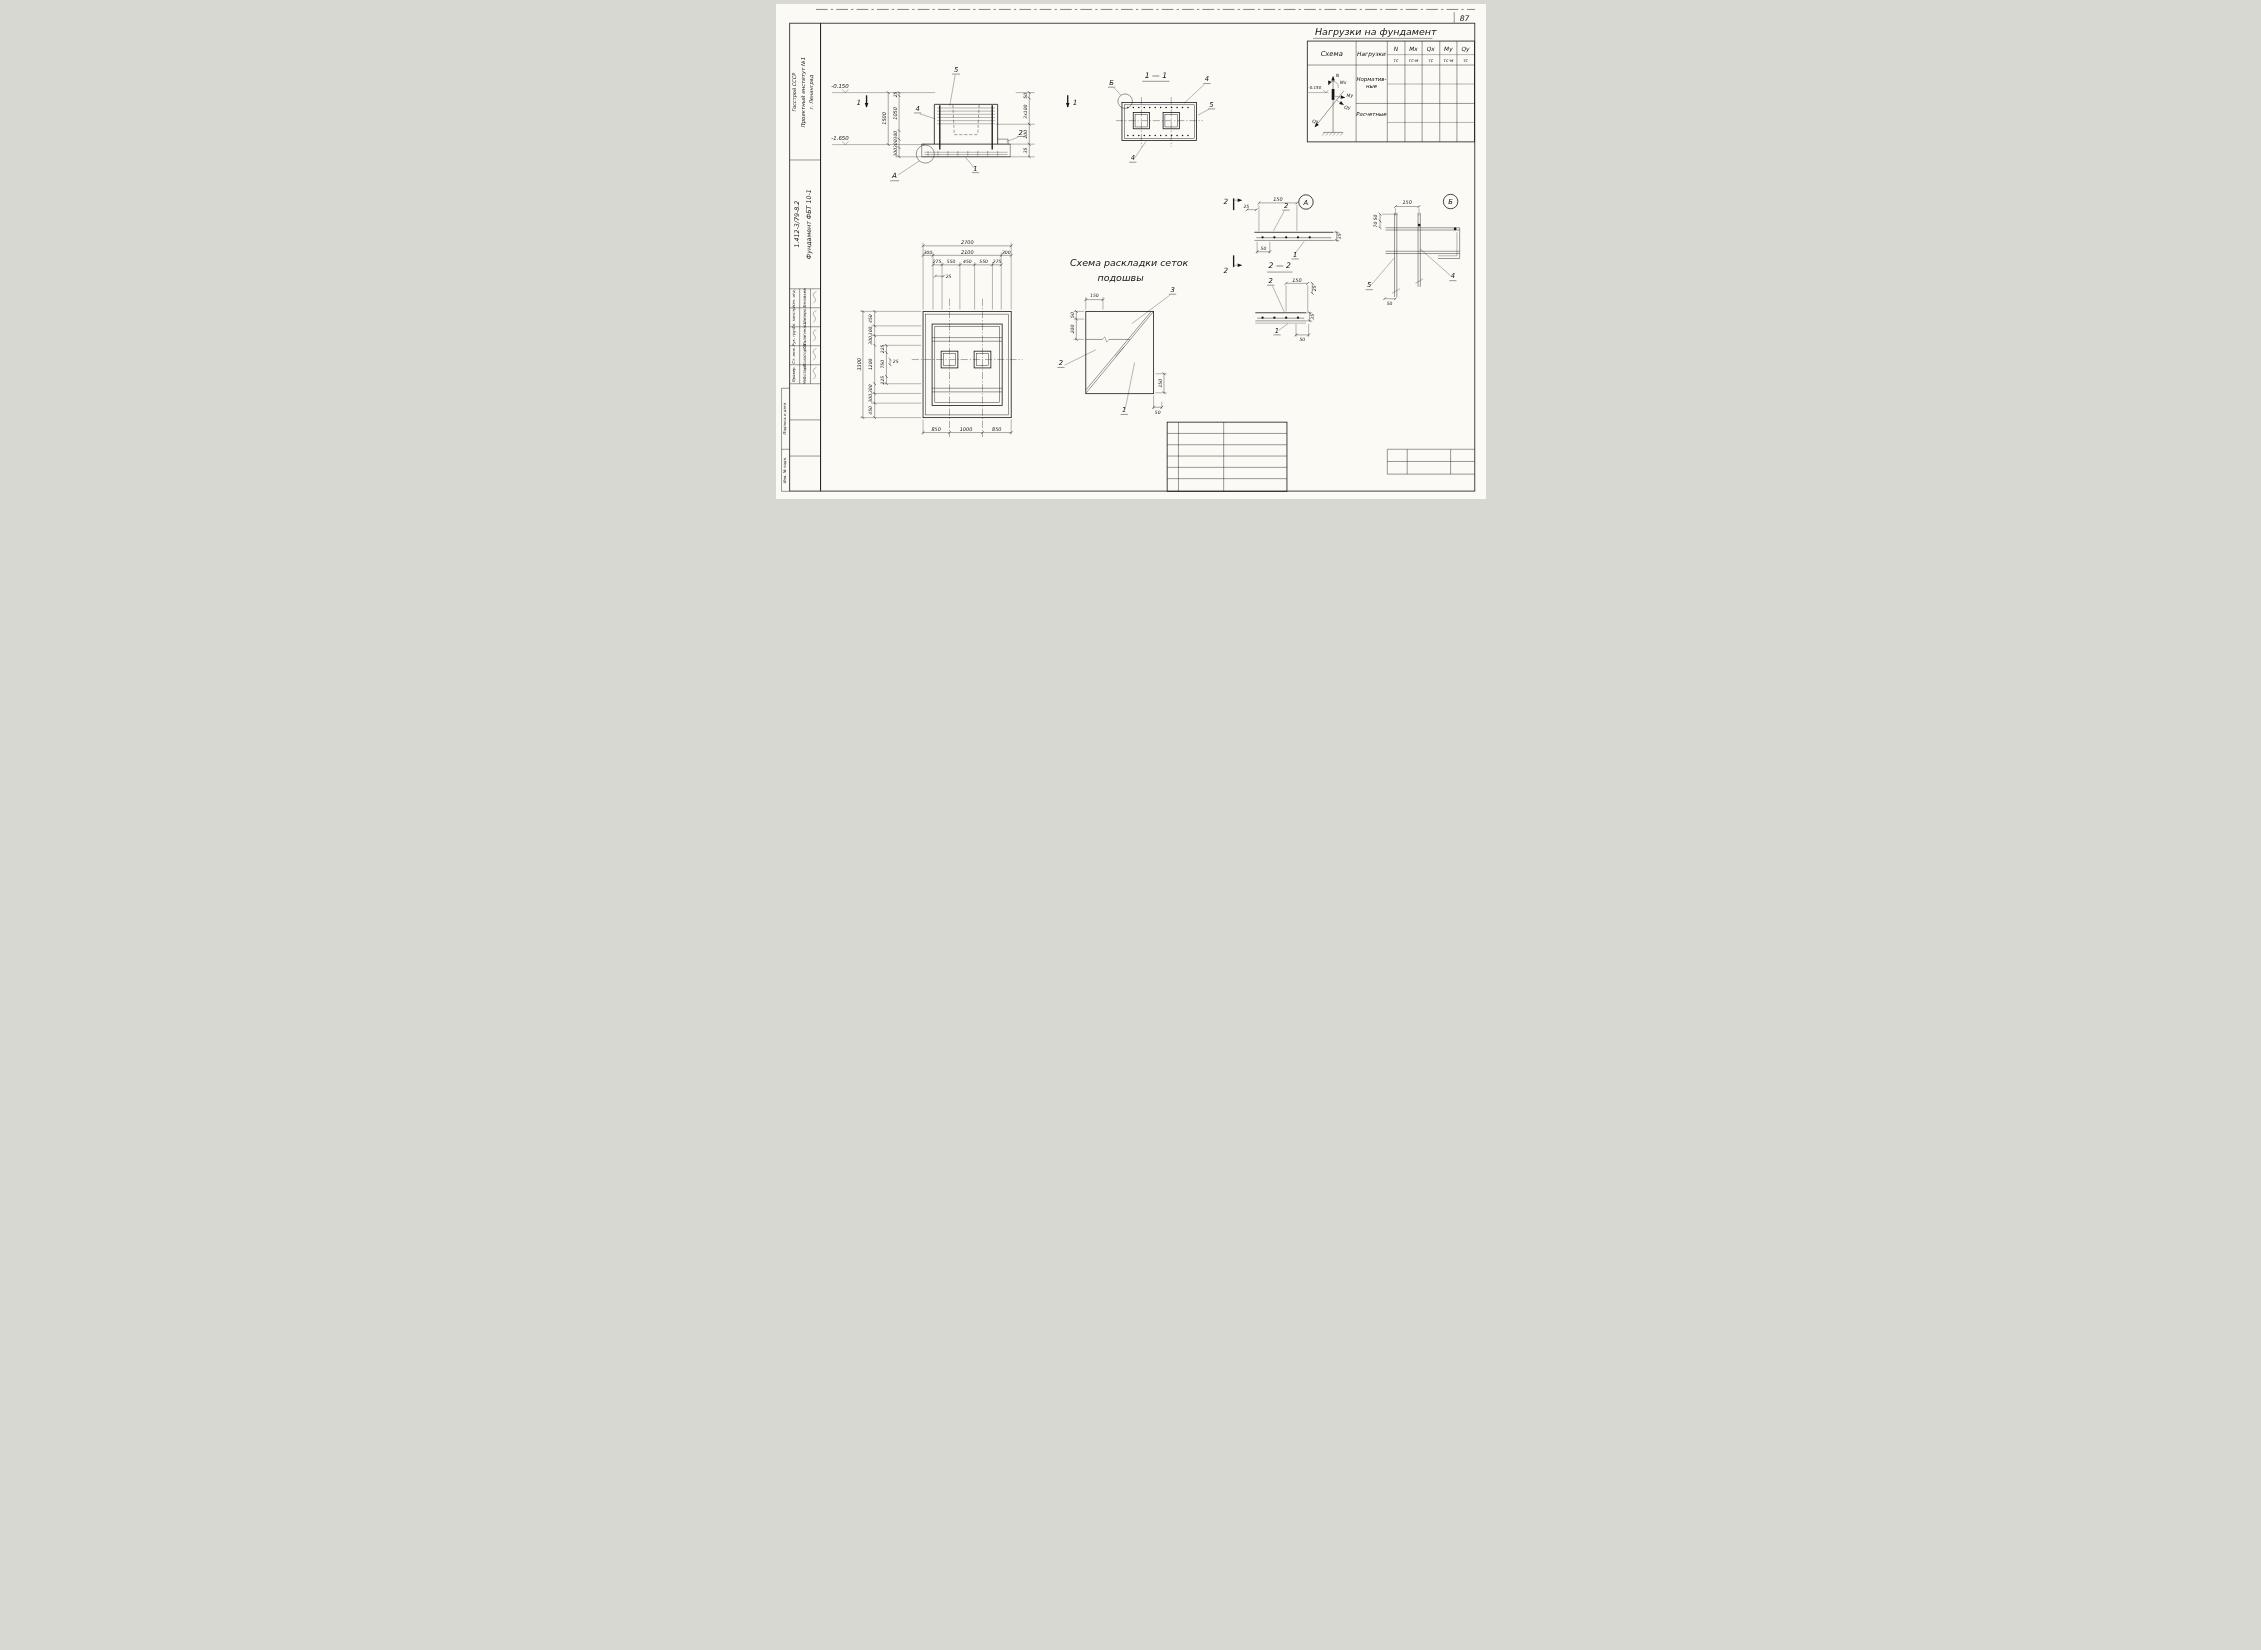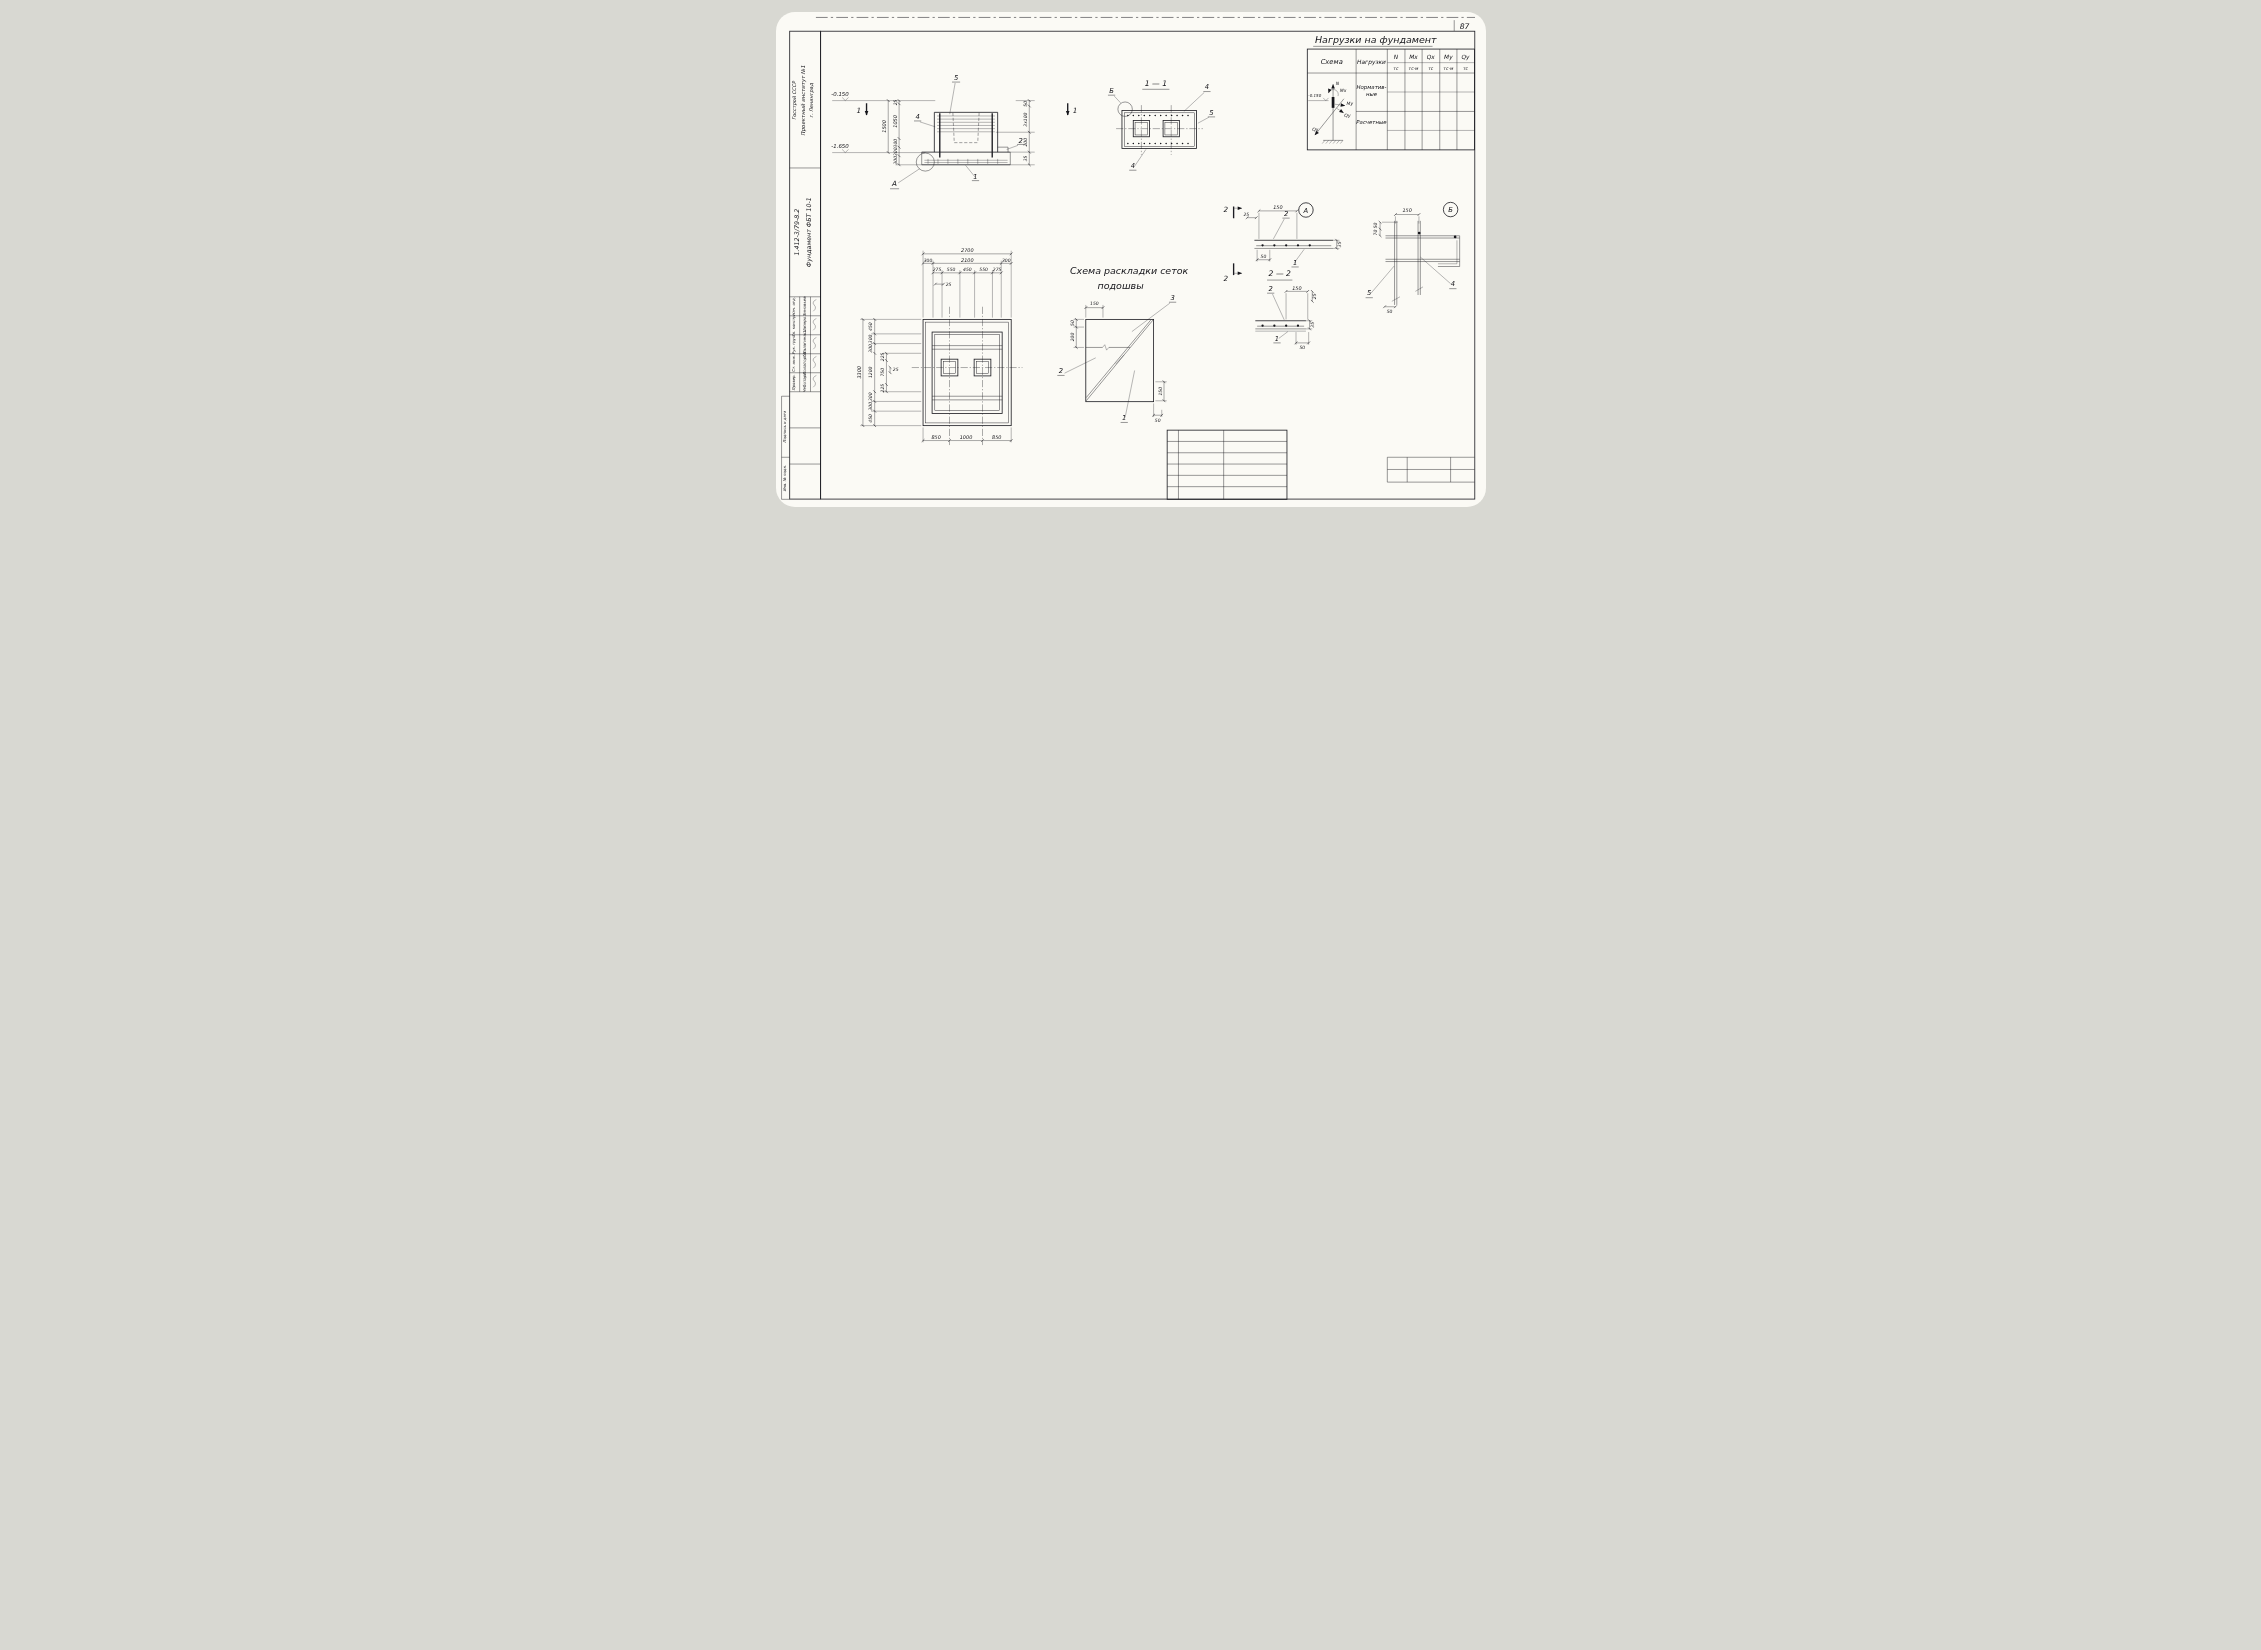--- a/index.html
+++ b/index.html
@@ -1,16 +1,16 @@
 <!DOCTYPE html>
 <html style="font-size:7.2px"><head>
 <meta charset="utf-8">
 <style>
   html,body{margin:0;padding:0;background:#d8d8d2;}
-  .sheet{position:relative;width:710px;height:495px;background:#fbfaf5;margin:12px auto;overflow:hidden;border-radius:19px;}
+  .sheet{position:relative;width:710px;height:495px;background:#fbfaf5;margin:4px auto;overflow:hidden;}
   svg{position:absolute;left:0;top:0;}
   text{fill:#15151a;font-family:"DejaVu Sans",sans-serif;font-style:italic;}
   .s  {stroke:#1c1c22;stroke-width:1;fill:none;}
   .s2 {stroke:#1c1c22;stroke-width:1.8;fill:none;}
   .s3 {stroke:#1c1c22;stroke-width:3;fill:none;}
   .thin{stroke:#1c1c22;stroke-width:.7;fill:none;}
   .dl {stroke:#15151a;stroke-width:.8;fill:none;}
   .dash{stroke:#1c1c22;stroke-width:.9;fill:none;stroke-dasharray:7 4;}
   .dd {stroke:#1c1c22;stroke-width:.8;fill:none;stroke-dasharray:16 4 3 4;}
   .dd2{stroke:#1c1c22;stroke-width:1.2;fill:none;stroke-dasharray:26 7 5 7;}

